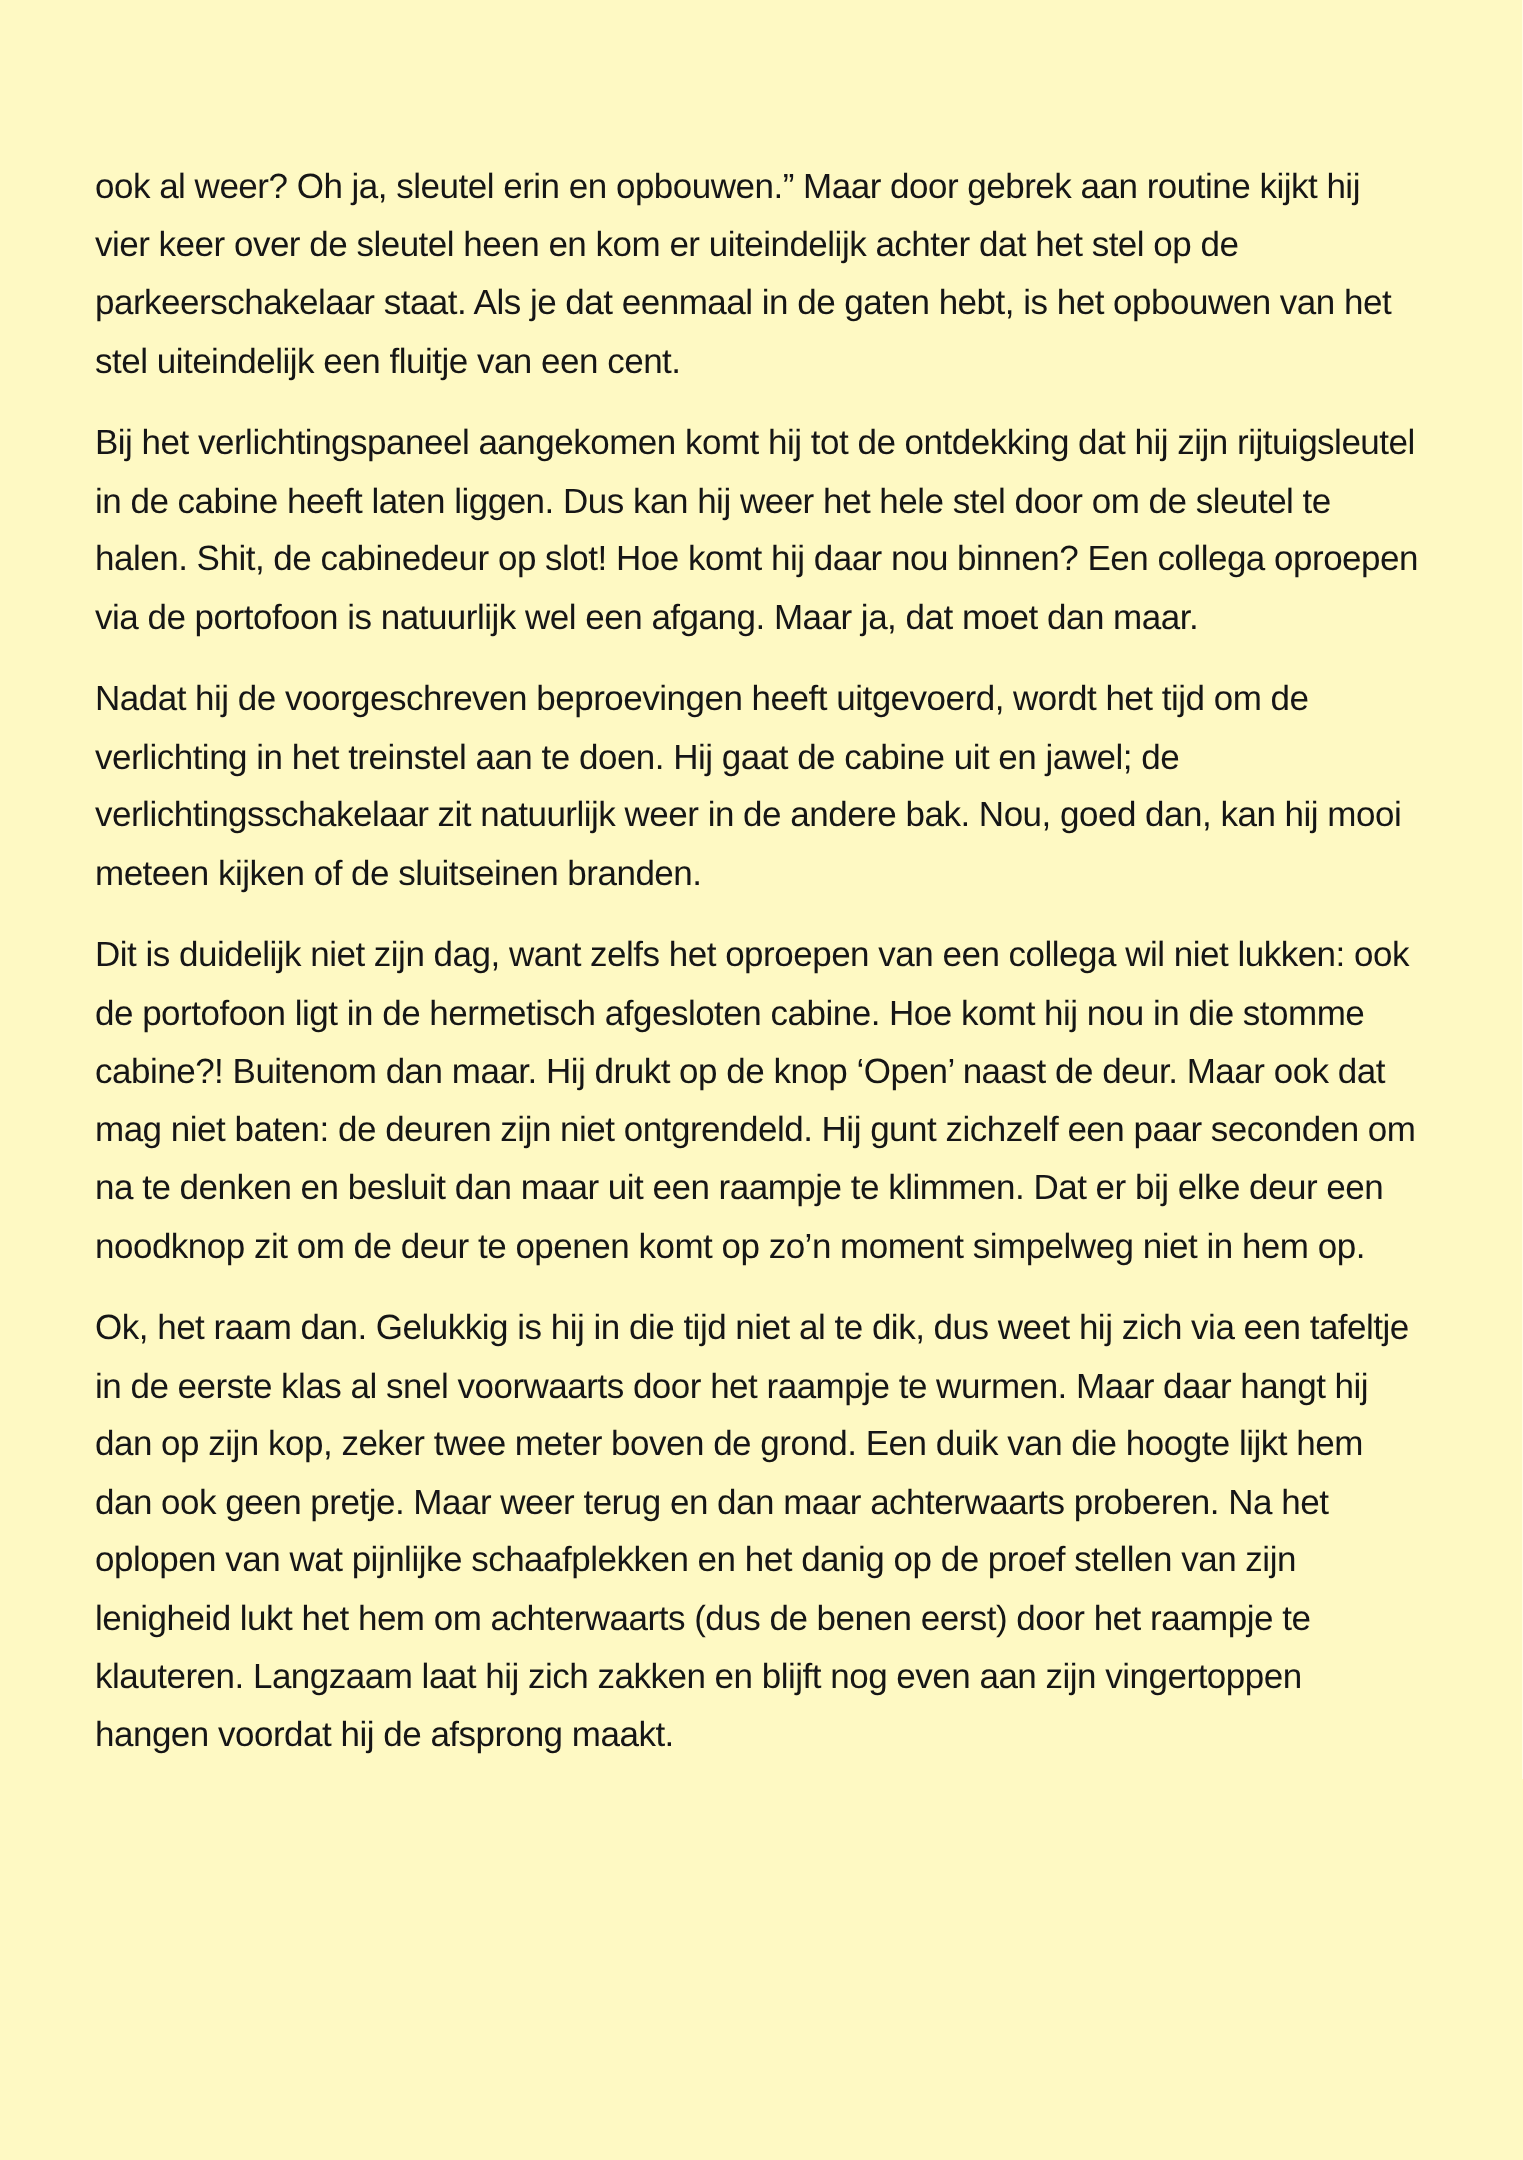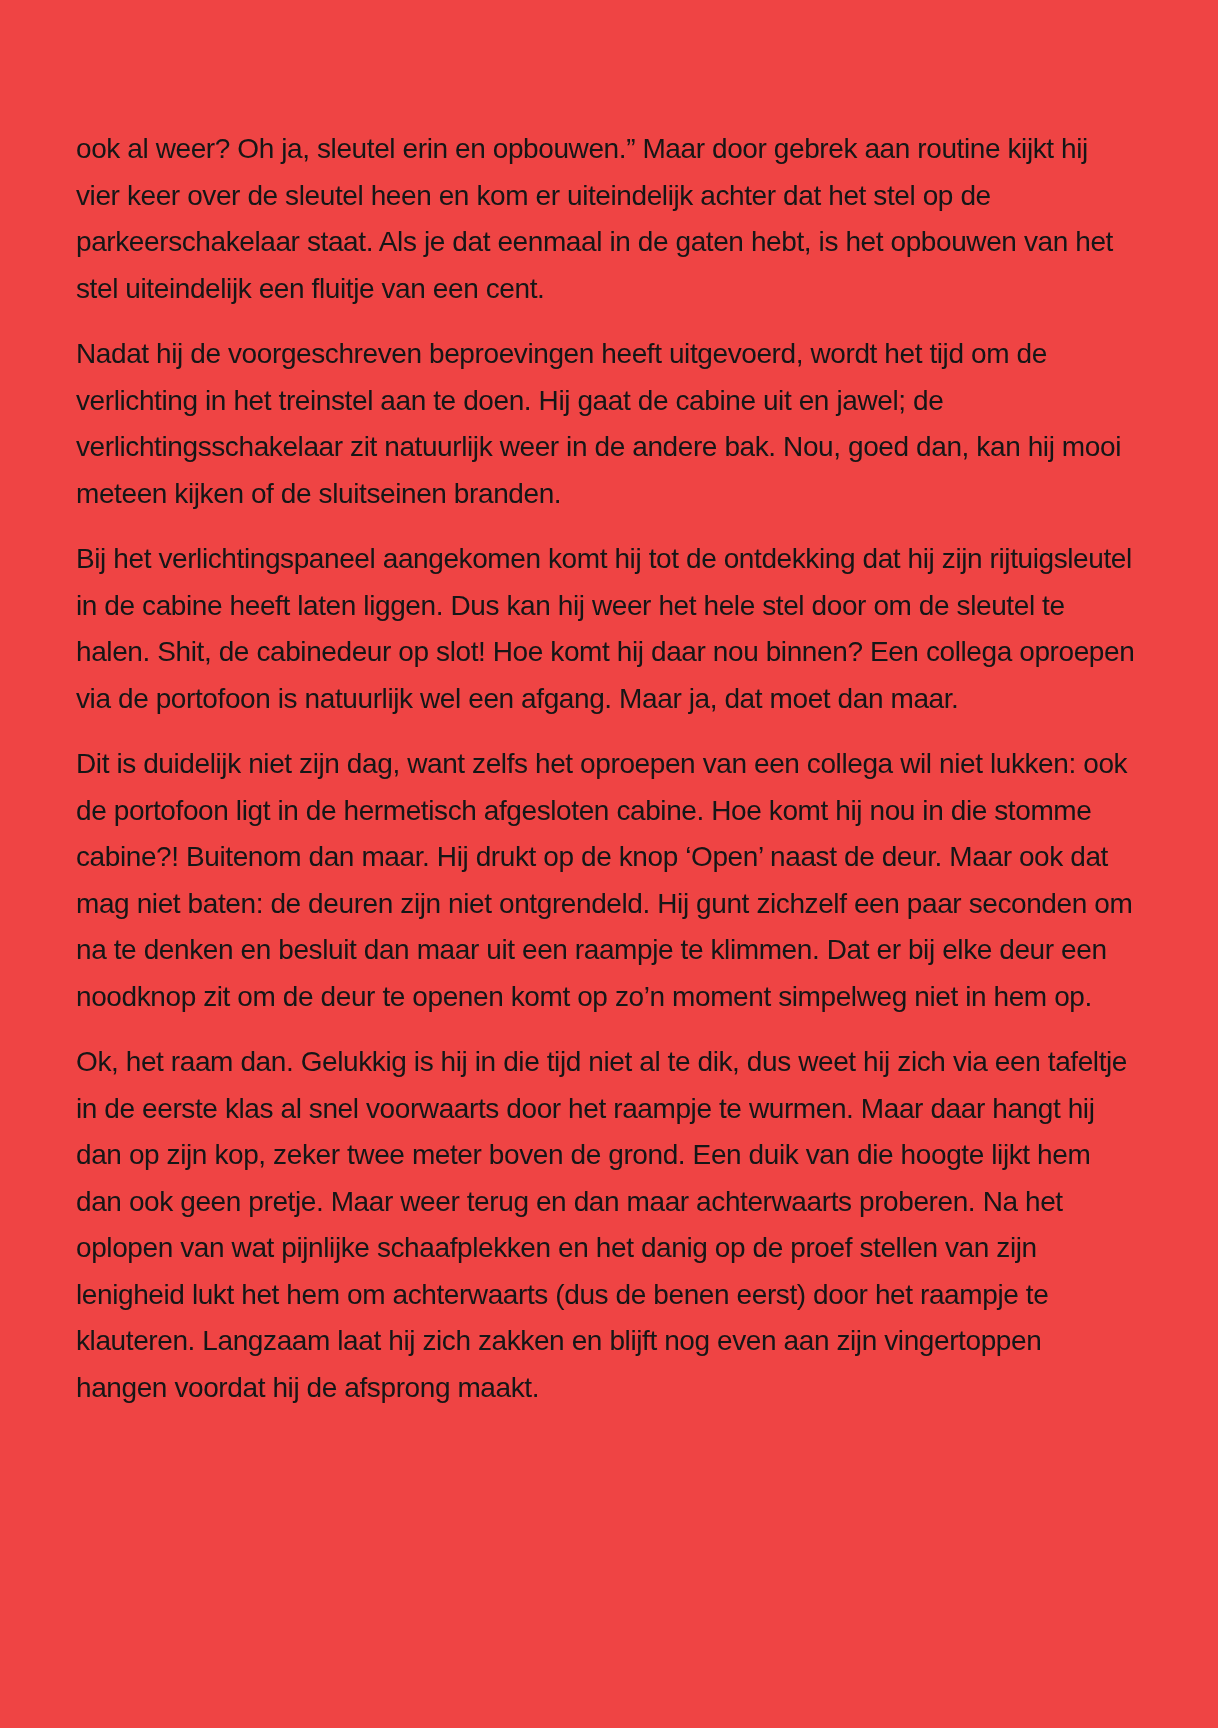--- a/index.html
+++ b/index.html
@@ -4,21 +4,21 @@
 <style>
   html, body {
     margin: 0;
     padding: 0;
     background: #ffffff;
   }
   .page {
     position: relative;
     width: 1218px;
     height: 1728px;
-    background: #ef4444;
+    background: #fef9c3;
     overflow: hidden;
     font-family: "Liberation Sans", sans-serif;
   }
   .content {
     position: absolute;
     left: 76px;
     top: 126px;
     width: 1062px;
   }
   .content p {
@@ -29,18 +29,18 @@
     color: #161616;
     text-align: left;
   }
 </style>
 </head>
 <body>
 
 <div class="page">
   <div class="content">
     <p>ook al weer? Oh ja, sleutel erin en opbouwen.” Maar door gebrek aan routine kijkt hij vier keer over de sleutel heen en kom er uiteindelijk achter dat het stel op de parkeerschakelaar staat. Als je dat eenmaal in de gaten hebt, is het opbouwen van het stel uiteindelijk een fluitje van een cent.</p>
+    <p>Bij het verlichtingspaneel aangekomen komt hij tot de ontdekking dat hij zijn rijtuigsleutel in de cabine heeft laten liggen. Dus kan hij weer het hele stel door om de sleutel te halen. Shit, de cabinedeur op slot! Hoe komt hij daar nou binnen? Een collega oproepen via de portofoon is natuurlijk wel een afgang. Maar ja, dat moet dan maar.</p>
     <p>Nadat hij de voorgeschreven beproevingen heeft uitgevoerd, wordt het tijd om de verlichting in het treinstel aan te doen. Hij gaat de cabine uit en jawel; de verlichtingsschakelaar zit natuurlijk weer in de andere bak. Nou, goed dan, kan hij mooi meteen kijken of de sluitseinen branden.</p>
-    <p>Bij het verlichtingspaneel aangekomen komt hij tot de ontdekking dat hij zijn rijtuigsleutel in de cabine heeft laten liggen. Dus kan hij weer het hele stel door om de sleutel te halen. Shit, de cabinedeur op slot! Hoe komt hij daar nou binnen? Een collega oproepen via de portofoon is natuurlijk wel een afgang. Maar ja, dat moet dan maar.</p>
     <p>Dit is duidelijk niet zijn dag, want zelfs het oproepen van een collega wil niet lukken: ook de portofoon ligt in de hermetisch afgesloten cabine. Hoe komt hij nou in die stomme cabine?! Buitenom dan maar. Hij drukt op de knop ‘Open’ naast de deur. Maar ook dat mag niet baten: de deuren zijn niet ontgrendeld. Hij gunt zichzelf een paar seconden om na te denken en besluit dan maar uit een raampje te klimmen. Dat er bij elke deur een noodknop zit om de deur te openen komt op zo’n moment simpelweg niet in hem op.</p>
     <p>Ok, het raam dan. Gelukkig is hij in die tijd niet al te dik, dus weet hij zich via een tafeltje in de eerste klas al snel voorwaarts door het raampje te wurmen. Maar daar hangt hij dan op zijn kop, zeker twee meter boven de grond. Een duik van die hoogte lijkt hem dan ook geen pretje. Maar weer terug en dan maar achterwaarts proberen. Na het oplopen van wat pijnlijke schaafplekken en het danig op de proef stellen van zijn lenigheid lukt het hem om achterwaarts (dus de benen eerst) door het raampje te klauteren. Langzaam laat hij zich zakken en blijft nog even aan zijn vingertoppen hangen voordat hij de afsprong maakt.</p>
   </div>
 </div>
 
 </body></html>

